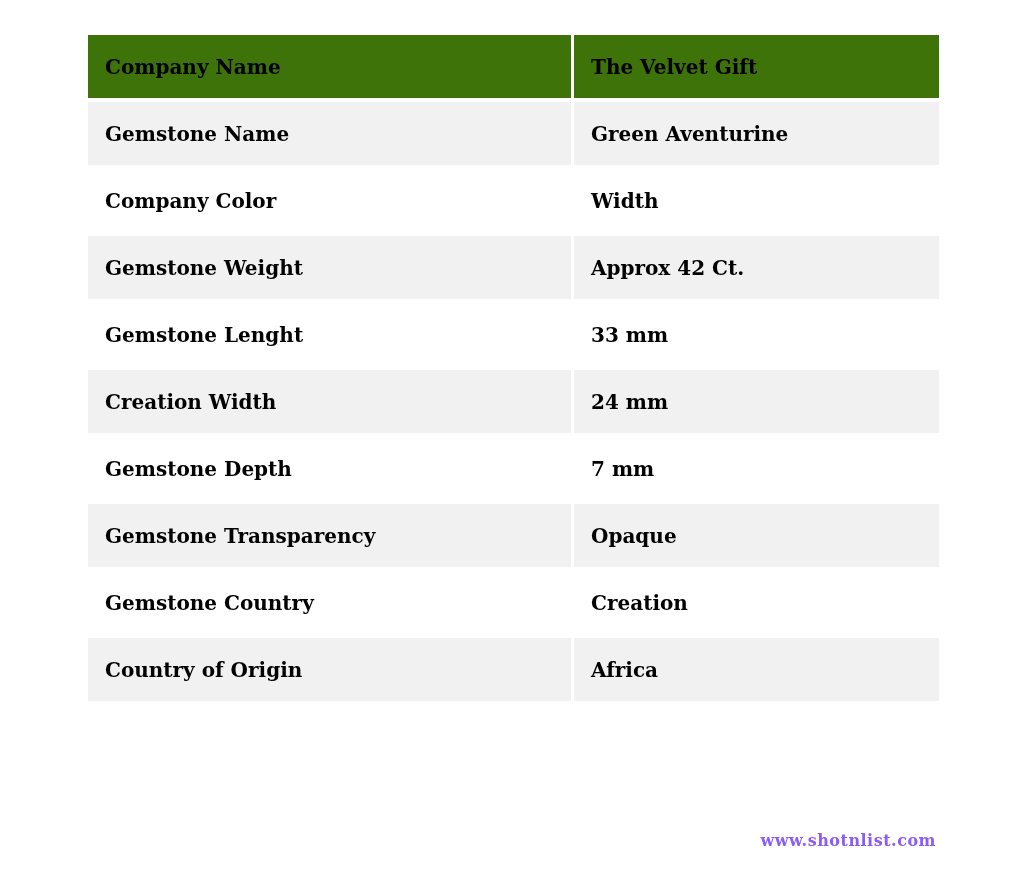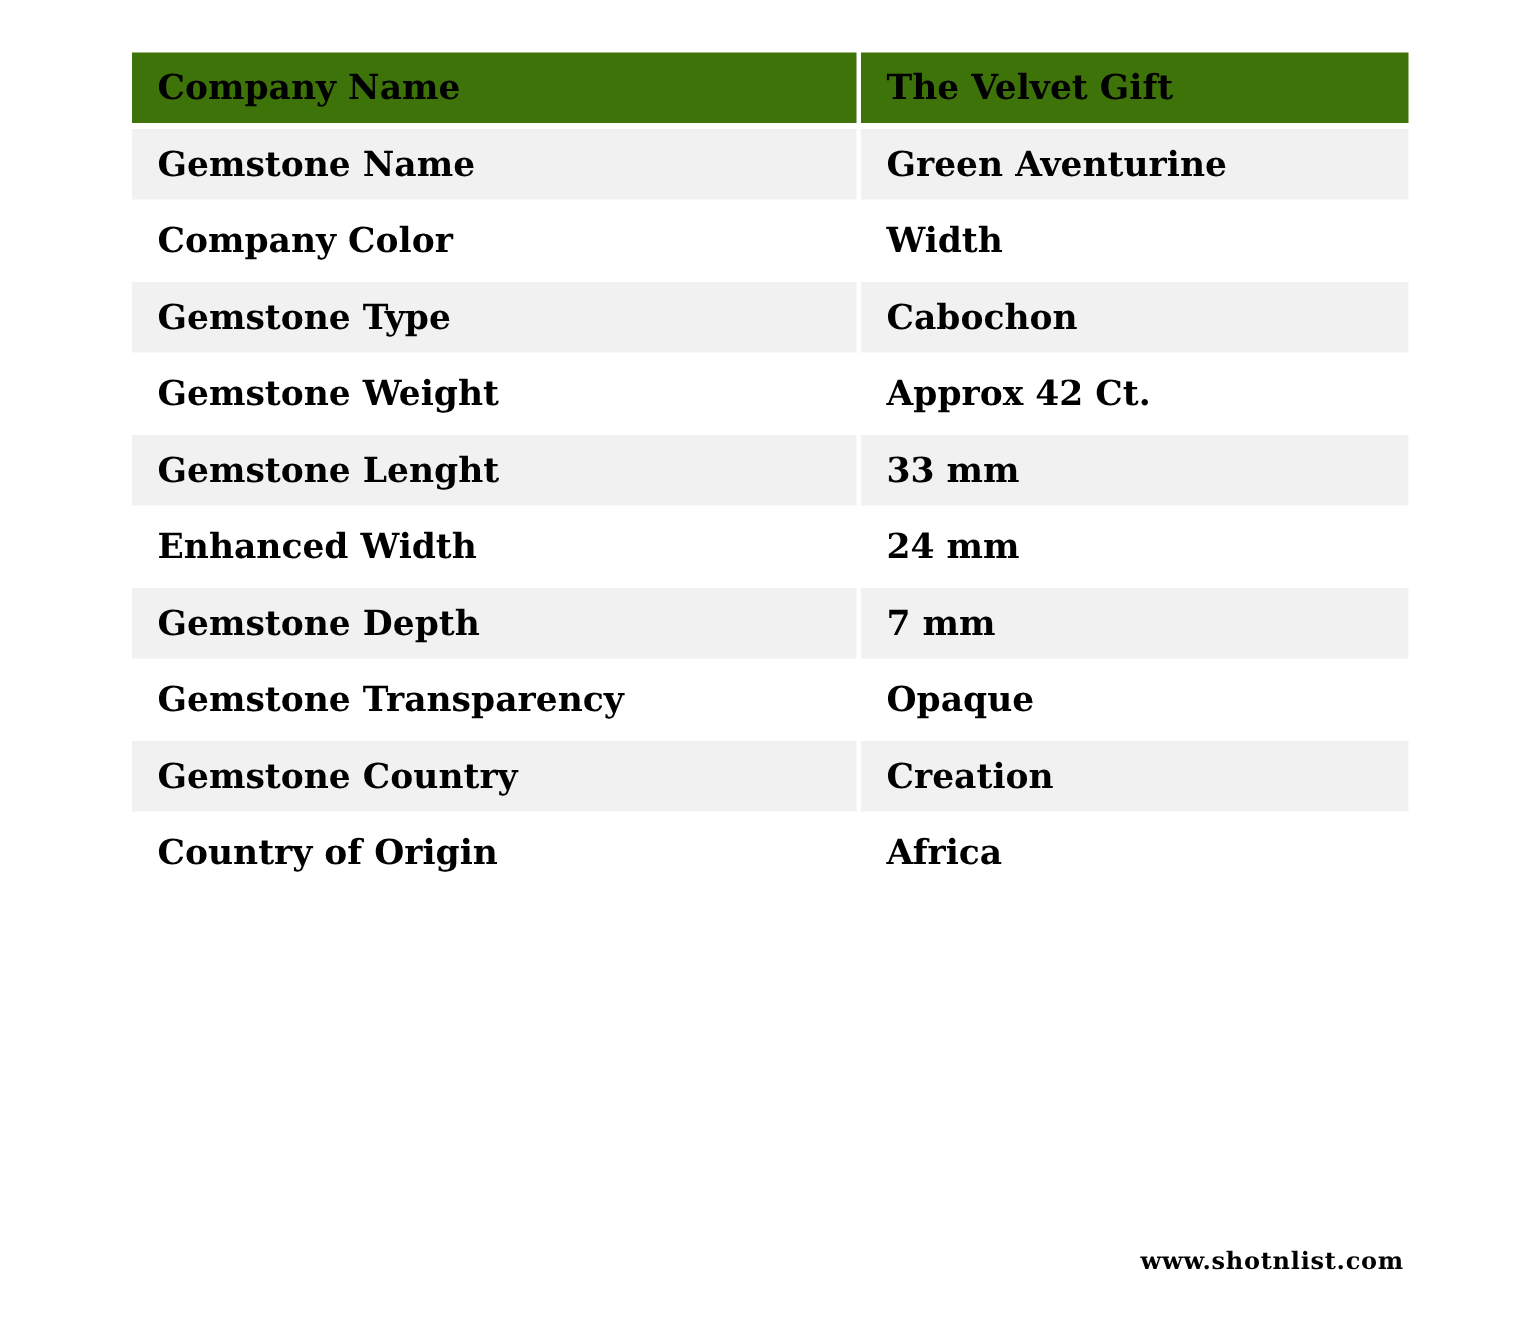--- a/index.html
+++ b/index.html
@@ -15,23 +15,23 @@
     border-collapse: separate;
     border-spacing: 3px 4px;
     table-layout: fixed;
     margin: 31px 0 0 85px;
   }
   .spec-table col.c-label { width: 483px; }
   .spec-table col.c-value { width: 365px; }
   .spec-table th,
   .spec-table td {
     box-sizing: border-box;
-    height: 47px;
+    height: 63px;
     padding: 2px 10px 2px 17px;
-    font-size: 23px;
+    font-size: 20px;
     font-weight: bold;
     color: #000000;
     text-align: left;
     vertical-align: middle;
     overflow: hidden;
     white-space: nowrap;
   }
   .spec-table thead th {
     background: #3E7309;
   }
@@ -40,21 +40,21 @@
   }
   .spec-table tbody tr:nth-child(even) td {
     background: #FFFFFF;
   }
   .watermark {
     position: absolute;
     top: 831px;
     right: 88px;
     font-size: 16px;
     font-weight: bold;
-    color: #000000;
+    color: #8b5cf6;
     letter-spacing: 0.5px;
   }
 </style>
 </head>
 <body>
 
 <table class="spec-table">
   <colgroup>
     <col class="c-label">
     <col class="c-value">
@@ -68,33 +68,29 @@
   <tbody>
     <tr>
       <td>Gemstone Name</td>
       <td>Green Aventurine</td>
     </tr>
     <tr>
       <td>Company Color</td>
       <td>Width</td>
     </tr>
     <tr>
-      <td>Gemstone Type</td>
-      <td>Cabochon</td>
-    </tr>
-    <tr>
       <td>Gemstone Weight</td>
       <td>Approx 42 Ct.</td>
     </tr>
     <tr>
       <td>Gemstone Lenght</td>
       <td>33 mm</td>
     </tr>
     <tr>
-      <td>Enhanced Width</td>
+      <td>Creation Width</td>
       <td>24 mm</td>
     </tr>
     <tr>
       <td>Gemstone Depth</td>
       <td>7 mm</td>
     </tr>
     <tr>
       <td>Gemstone Transparency</td>
       <td>Opaque</td>
     </tr>

